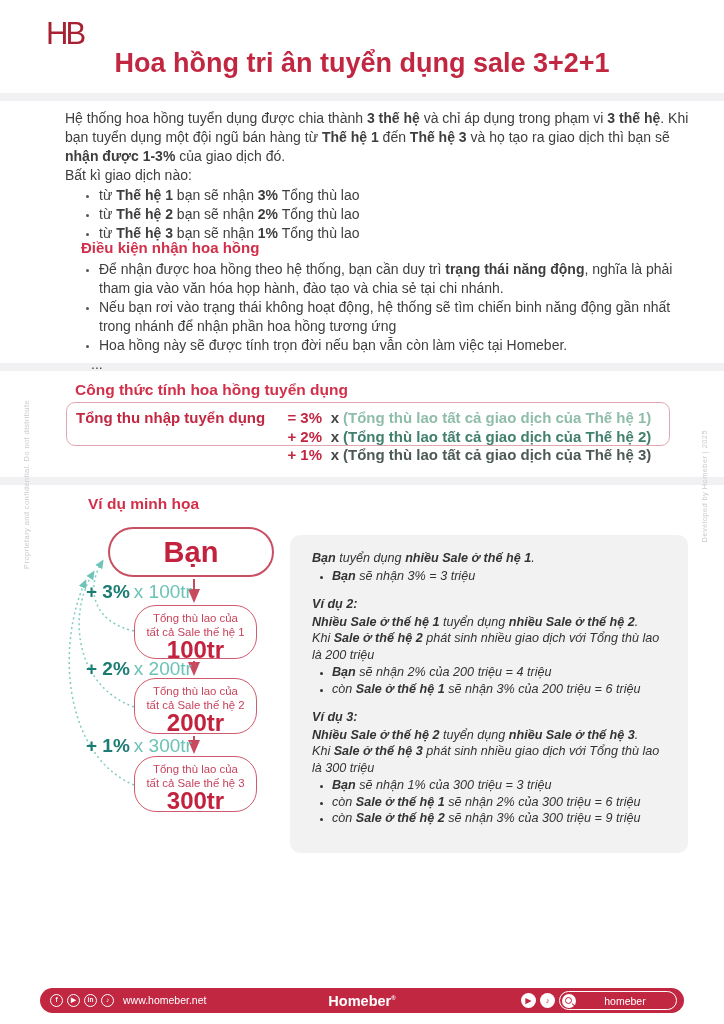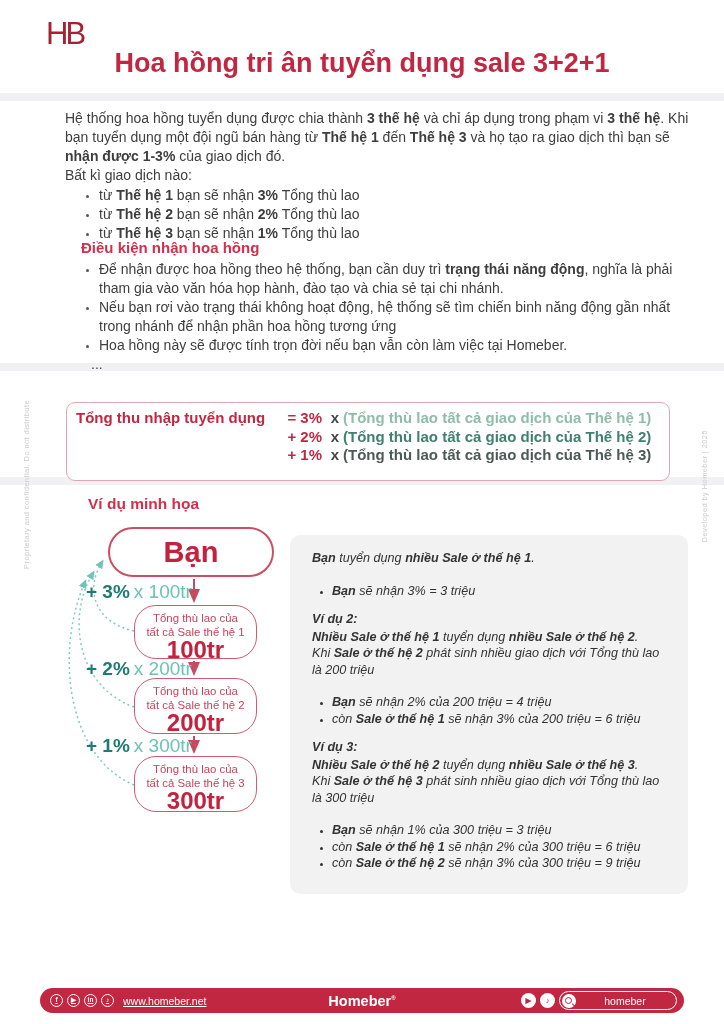--- a/index.html
+++ b/index.html
@@ -22,21 +22,21 @@
   ul.dots{margin:1px 8px 0;padding-left:26px;list-style:disc;}
   ul.dots li::marker{font-size:10px;color:#555;}
   .sb{font-weight:700;}
   .conditions{position:absolute;left:65px;top:238px;width:636px;font-size:14px;line-height:19px;}
   .conditions h2{margin:0 16px 3px;font-size:15px;font-weight:700;color:#D2304A;}
   .ellipsis{padding-left:26px;}
 
   
   .formula-heading{position:absolute;left:75px;top:381px;margin:0;font-size:15.5px;
                    font-weight:700;color:#D2304A;}
-  .formula-box{position:absolute;left:66px;top:402px;width:604px;height:79px;box-sizing:border-box;
+  .formula-box{position:absolute;left:66px;top:402px;width:604px;height:44px;box-sizing:border-box;
                border:1.5px solid #E2A7B1;border-radius:9px;padding:6px 0 0 9px;background:#fff;}
   .f-row{display:flex;white-space:nowrap;font-size:15px;font-weight:700;line-height:18.5px;}
   .f-lhs{width:198px;color:#C22742;}
   .f-op{width:48px;text-align:right;color:#C22742;padding-right:5px;}
   .f-x{width:16px;text-align:center;color:#454545;}
   .e0{color:#8FBDAA}.e1{color:#41806D}.e2{color:#4D5A57}
 
   
   .example-heading{position:absolute;left:88px;top:495px;margin:0;font-size:15.5px;
                    font-weight:700;color:#D2304A;}
@@ -57,33 +57,33 @@
            font-size:11.4px;line-height:13.5px;color:#C7425A;padding-top:6px;}
   .g0{top:90px;height:54px}.g1{top:163px;height:56px}.g2{top:241px;height:56px}
   .amt{font-size:24px;font-weight:800;color:#C2223E;line-height:21px;}
 
   
   .examples-box{position:absolute;left:290px;top:535px;width:398px;min-height:318px;box-sizing:border-box;
                 background:#F2F2F2;border-radius:10px;padding:15px 16px 10px 22px;
                 font-style:italic;color:#333;font-size:12.6px;line-height:16.5px;}
   .case{margin-bottom:12px;}
   .case-title{font-weight:700;margin-bottom:1px;}
-  .examples-box ul{margin:16px 0 0;padding-left:20px;list-style:disc;}
+  .examples-box ul{margin:1px 0 0;padding-left:20px;list-style:disc;}
   .examples-box ul li::marker{font-size:9px;color:#333;}
 
   
   .side-note{position:absolute;font-size:7.5px;color:#C9CBCD;letter-spacing:.4px;white-space:nowrap;
              writing-mode:vertical-rl;transform:rotate(180deg);}
   .sn-left{left:22px;top:400px;}
   .sn-right{right:15px;top:430px;}
 
   
   .footer{position:absolute;left:40px;top:988px;width:644px;height:25px;background:#C22742;
           border-radius:13px;display:flex;align-items:center;color:#fff;}
-  .f-left{display:flex;align-items:flex-end;gap:4px;margin-left:10px;z-index:2;text-decoration:underline;}
+  .f-left{display:flex;align-items:flex-start;gap:4px;margin-left:10px;z-index:2;}
   .icon-o{width:13px;height:13px;box-sizing:border-box;border:1.1px solid #fff;border-radius:50%;
           display:flex;align-items:center;justify-content:center;font-size:6.5px;font-weight:700;line-height:1;}
   .f-url{font-size:10.5px;margin-left:5px;}
   .f-brand{position:absolute;left:0;width:100%;text-align:center;font-size:14.5px;font-weight:700;z-index:1;}
   .f-brand sup{font-size:6px;}
   .f-right{margin-left:auto;display:flex;align-items:center;gap:4px;margin-right:7px;z-index:2;}
   .icon-f{width:15px;height:15px;background:#fff;color:#C22742;border-radius:50%;
           display:flex;align-items:center;justify-content:center;font-size:7.5px;font-weight:700;line-height:1;}
   .search-pill{height:19px;box-sizing:border-box;border:1.2px solid #fff;border-radius:10px;
                display:flex;align-items:center;padding:0 8px 0 2px;gap:6px;width:118px;}
@@ -119,20 +119,21 @@
   <div class="conditions">
     <h2>Điều kiện nhận hoa hồng</h2>
     <ul class="dots">
       <li><span>Để nhận được hoa hồng theo hệ thống, bạn cần duy trì </span><span class="sb">trạng thái năng động</span><span>, nghĩa là phải tham gia vào văn hóa họp hành, đào tạo và chia sẻ tại chi nhánh.</span></li>
       <li><span>Nếu bạn rơi vào trạng thái không hoạt động, hệ thống sẽ tìm chiến binh năng động gần nhất trong nhánh để nhận phần hoa hồng tương ứng</span></li>
       <li><span>Hoa hồng này sẽ được tính trọn đời nếu bạn vẫn còn làm việc tại Homeber.</span></li>
     </ul>
     <div class="ellipsis">...</div>
   </div>
 
+  <h2 class="formula-heading">Công thức tính hoa hồng tuyển dụng</h2>
   <div class="formula-box">
     <div class="f-row">
       <span class="f-lhs">Tổng thu nhập tuyển dụng</span>
       <span class="f-op">= 3%</span>
       <span class="f-x">x</span>
       <span class="f-expr e0">(Tổng thù lao tất cả giao dịch của Thế hệ 1)</span>
     </div>
     <div class="f-row">
       <span class="f-lhs"></span>
       <span class="f-op">+ 2%</span>

